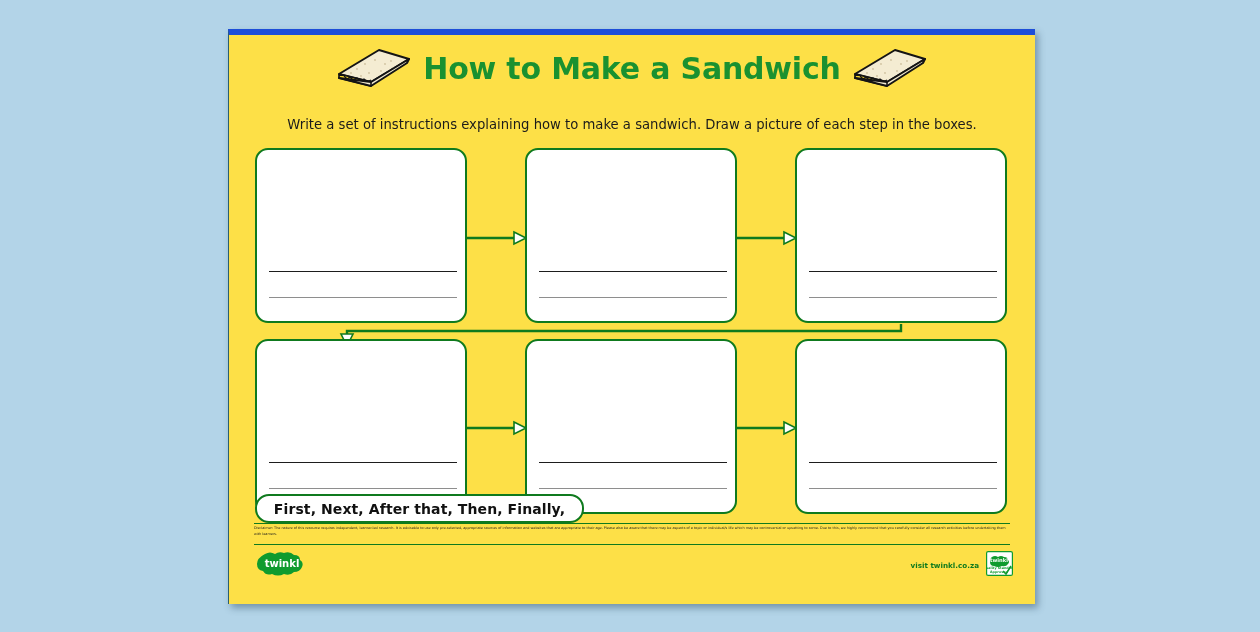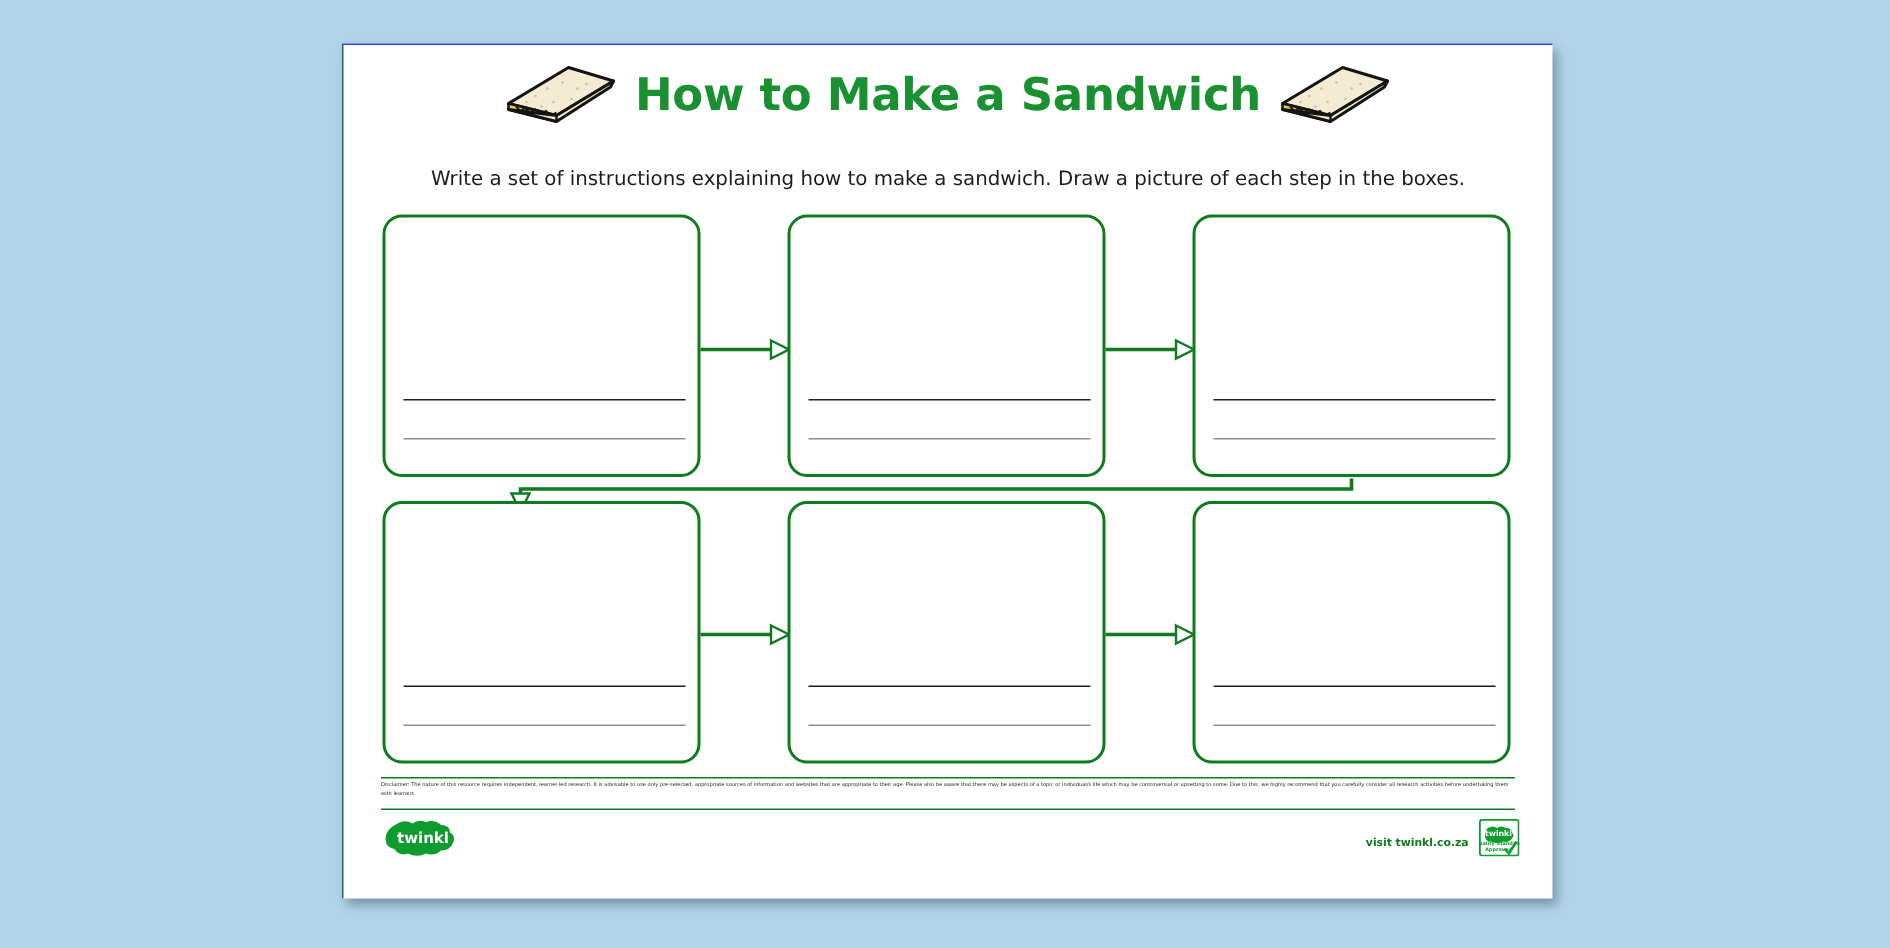--- a/index.html
+++ b/index.html
@@ -20,24 +20,24 @@
     height: 632px;
   }
 
   
   .page {
     position: absolute;
     left: 228px;
     top: 29px;
     width: 806px;
     height: 569px;
-    background: #ffffff;
+    background: #fde047;
     box-shadow: 3px 4px 7px rgba(40,70,95,0.45);
     border-left: 1px solid #2c5f6e;
-    border-top: 1px solid #1d4ed8;
+    border-top: 6px solid #1d4ed8;
   }
 
   
   .header {
     position: absolute;
     left: 0;
     top: 0;
     width: 806px;
     height: 86px;
   }
@@ -292,20 +292,23 @@
         <div class="rule" style="left:12px; top:121px; width:188px;"></div>
         <div class="rule light" style="left:12px; top:147px; width:188px;"></div>
       </div>
 
       <div class="step-box" style="left:566px; top:220px; width:212px; height:175px;">
         <div class="rule" style="left:12px; top:121px; width:188px;"></div>
         <div class="rule light" style="left:12px; top:147px; width:188px;"></div>
       </div>
     </div>
 
+    <div class="wordbank">
+      <span class="wordbank-text">First,  Next,  After that,  Then,  Finally,</span>
+    </div>
 
     <div class="disclaimer-rule"></div>
     <div class="disclaimer">Disclaimer: The nature of this resource requires independent, learner-led research. It is advisable to use only pre-selected, appropriate sources of information and websites that are appropriate to their age. Please also be aware that there may be aspects of a topic or individual/s life which may be controversial or upsetting to some. Due to this, we highly recommend that you carefully consider all research activities before undertaking them with learners.</div>
     <div class="footer-rule"></div>
 
     <span class="twinkl-logo">
       <svg width="57" height="25" viewBox="0 0 57 25">
         <path d="M11 3 q5 -3 10 0 q4 -3 9 -1 q6 -2 10 2 q6 0 6 5
                  q4 2 2 7 q-2 5 -8 5 q-4 4 -10 2 q-6 3 -12 0
                  q-6 2 -9 -3 q-6 -1 -6 -7 q0 -6 8 -10 Z" fill="#0f9b2e"></path>

